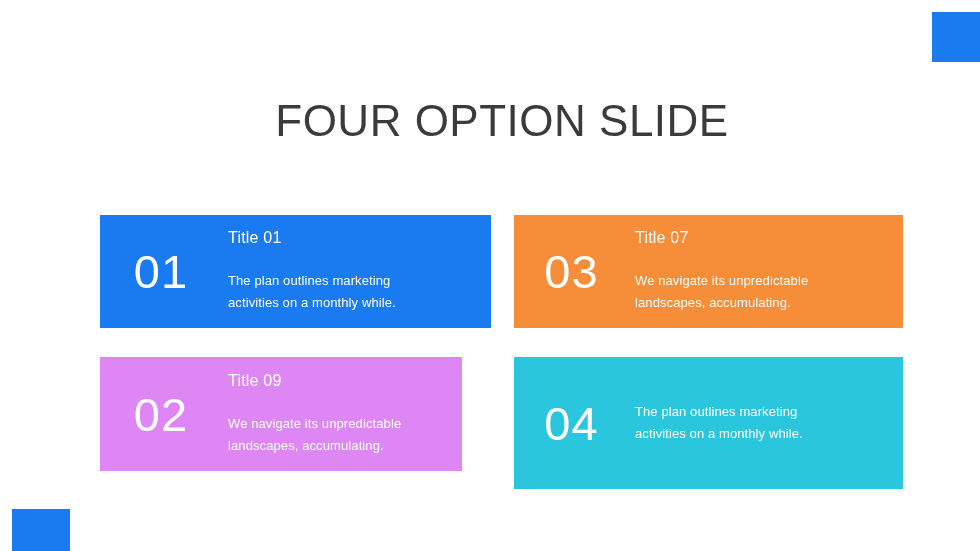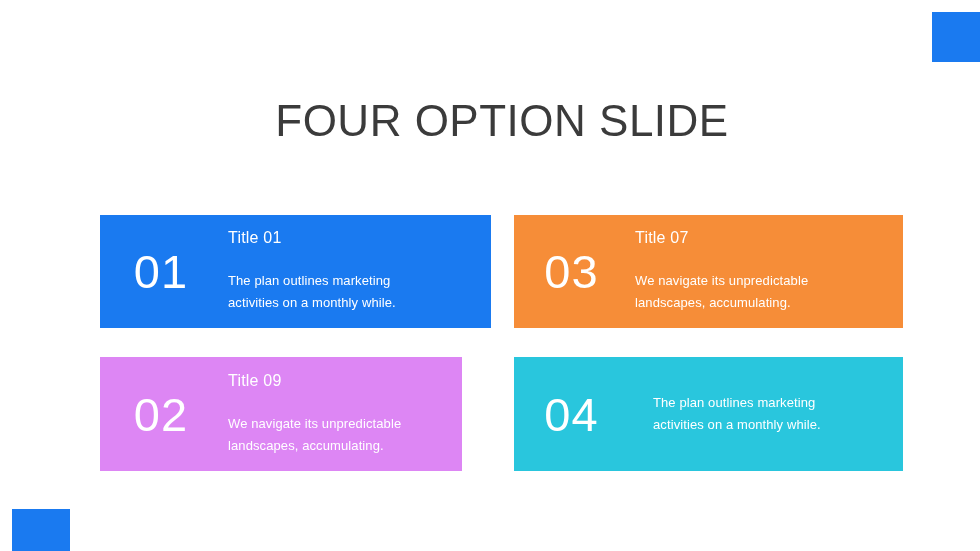--- a/index.html
+++ b/index.html
@@ -53,21 +53,21 @@
   
   .card {
     position: absolute;
     display: flex;
     align-items: center;
     overflow: hidden;
   }
   .card.c0 { left: 88px;  top: 203px; width: 391px; height: 113px; }
   .card.c1 { left: 502px; top: 203px; width: 389px; height: 113px; }
   .card.c2 { left: 88px;  top: 345px; width: 362px; height: 114px; }
-  .card.c3 { left: 502px; top: 345px; width: 389px; height: 114px; gap: 18px; }
+  .card.c3 { left: 502px; top: 345px; width: 389px; height: 132px; }
 
   .card-number {
     font-size: 47px;
     font-weight: 300;
     color: #ffffff;
     line-height: 1;
     letter-spacing: 1px;
     flex: 0 0 auto;
     text-align: center;
     font-family: "Liberation Sans", sans-serif;

